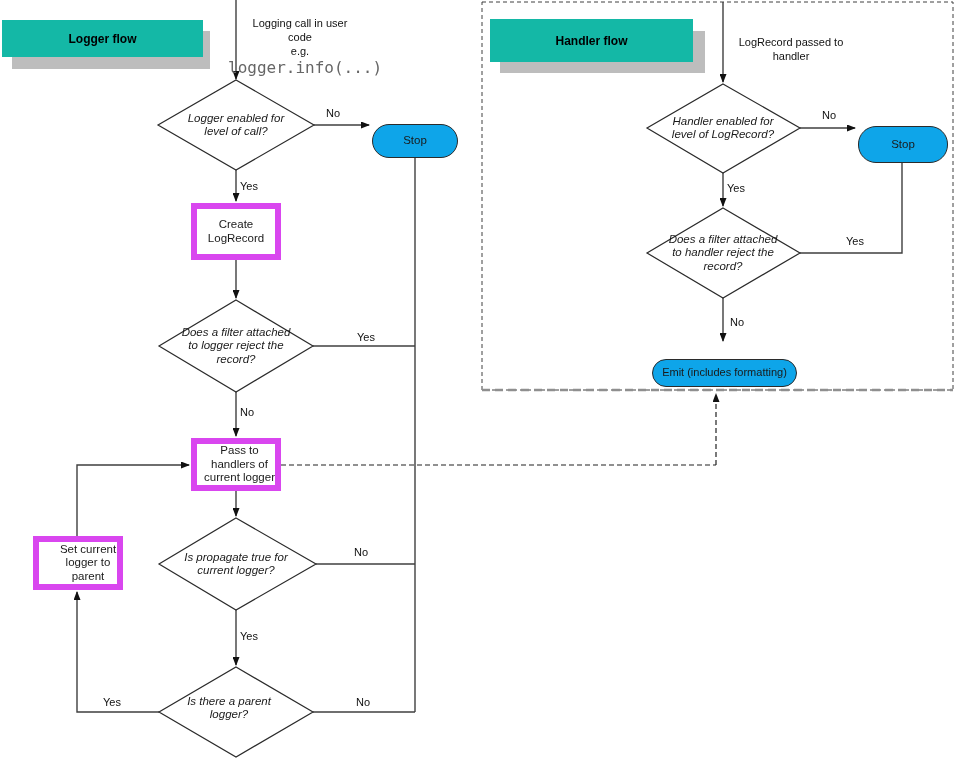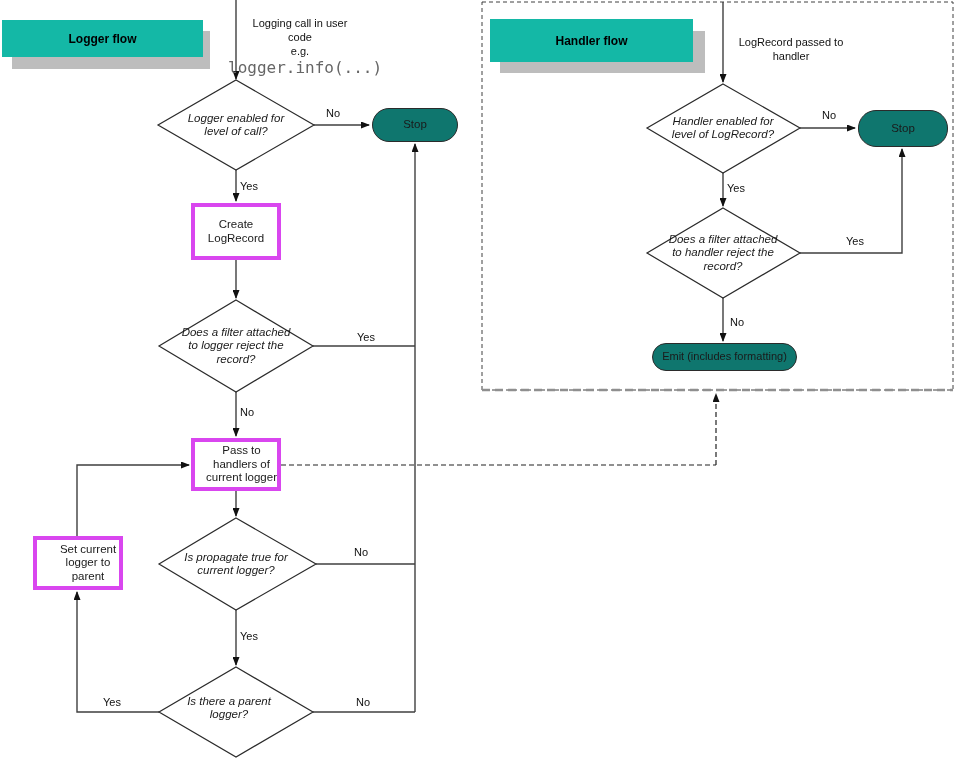--- a/index.html
+++ b/index.html
@@ -6,22 +6,22 @@
   body{
     width:955px;height:758px;position:relative;background:#ffffff;
     font-family:"Liberation Sans",sans-serif;overflow:hidden;
   }
   .layer{position:absolute;left:0;top:0;z-index:1;}
   .node{
     position:absolute;z-index:2;display:flex;align-items:center;justify-content:center;
     text-align:center;color:#1a1a1a;
   }
   .node-text{white-space:pre-line;font-size:11.5px;line-height:13.5px;}
-  .rect-node{background:#ffffff;border:4px solid #d946ef;box-sizing:border-box;}
-  .stadium{background:#0f766e;border:1px solid #2b2b2b;box-sizing:border-box;border-radius:18px;}
+  .rect-node{background:#ffffff;border:6px solid #d946ef;box-sizing:border-box;}
+  .stadium{background:#0ea5e9;border:1px solid #2b2b2b;box-sizing:border-box;border-radius:18px;margin-top:16px;}
   .diamond-label{position:absolute;z-index:2;display:flex;align-items:center;justify-content:center;text-align:center;color:#1a1a1a;font-style:italic;}
   .edge-label{position:absolute;z-index:2;font-size:11px;color:#111111;white-space:nowrap;}
   .sticky-shadow{position:absolute;z-index:1;background:#bdbdbd;}
   .sticky{
     position:absolute;z-index:2;background:#14b8a6;display:flex;align-items:center;justify-content:center;
     font-weight:bold;font-size:12px;color:#000000;
   }
   .annotation{position:absolute;z-index:2;text-align:center;font-size:11px;line-height:14px;white-space:pre-line;color:#111111;}
   .code{font-family:"DejaVu Sans Mono",monospace;font-size:16px;color:#666666;white-space:nowrap;text-align:center;}
 </style>

